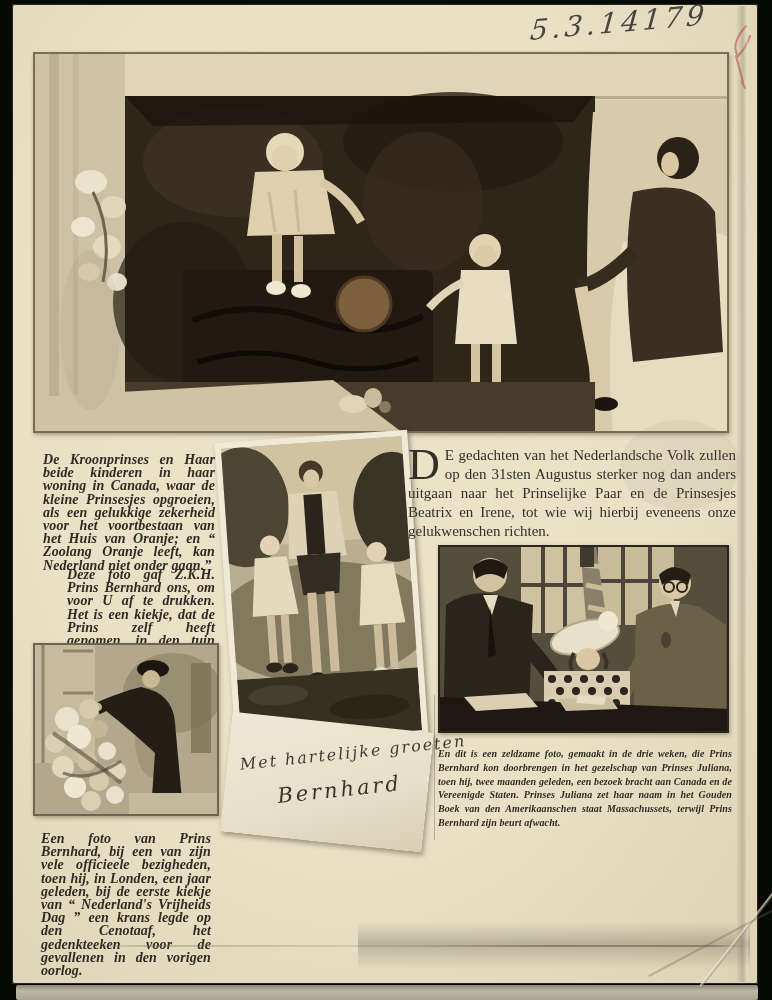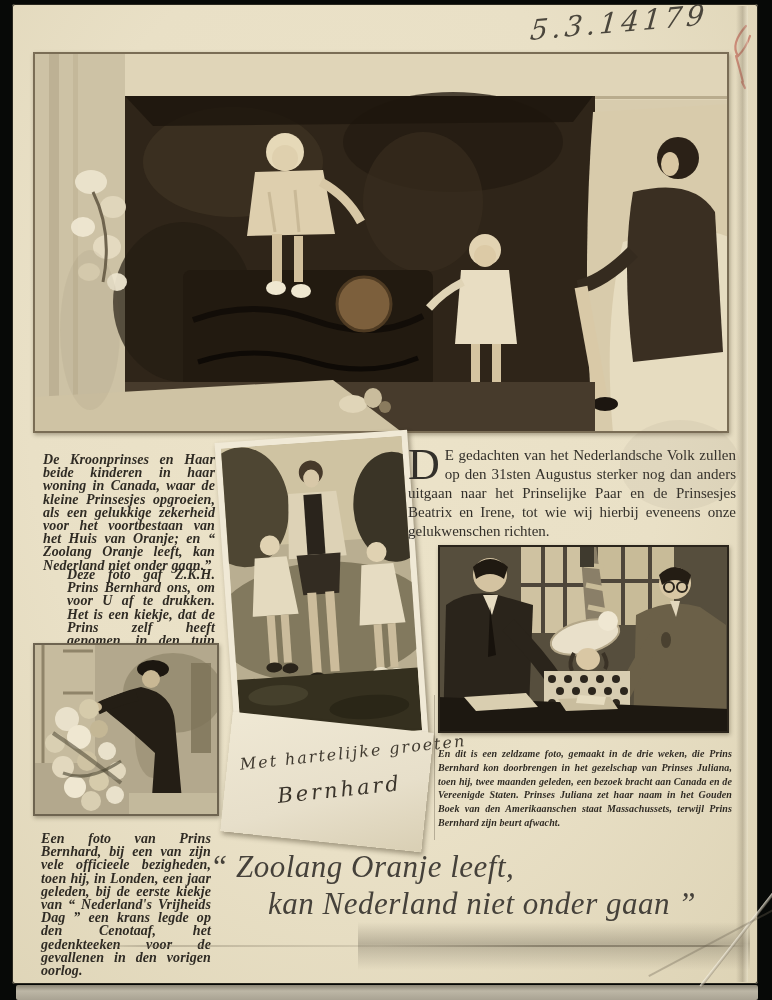--- a/index.html
+++ b/index.html
@@ -324,24 +324,20 @@
 
   <p class="cap cap-right">En dit is een zeldzame foto, gemaakt in de drie weken, die Prins Bernhard kon doorbrengen in het gezelschap van Prinses Juliana, toen hij, twee maanden geleden, een bezoek bracht aan Canada en de Vereenigde Staten.  Prinses Juliana zet haar naam in het Gouden Boek van den Amerikaanschen staat Massachussets, terwijl Prins Bernhard zijn beurt afwacht.</p>
 
   <div class="note-slip">
     <div class="note-inner">
       <div class="handwriting note-line">Met hartelijke groeten</div>
       <div class="handwriting note-sig">Bernhard</div>
     </div>
   </div>
 
-  <div class="headline">
-    <div class="l1">“ Zoolang Oranje leeft,</div>
-    <div class="l2">kan Nederland niet onder gaan ”</div>
-  </div>
 
   <div class="rule-bottom"></div>
   <div class="shadow-band"></div>
   <div class="crease-right"></div>
   <div class="crease-diag"></div>
   <div class="crease-diag2"></div>
   <div class="stain" style="left:60px;top:250px;width:60px;height:160px;background:rgba(120,105,80,.08);"></div>
   <div class="stain" style="left:620px;top:420px;width:120px;height:90px;background:rgba(120,105,80,.07);"></div>
 </div>
 

